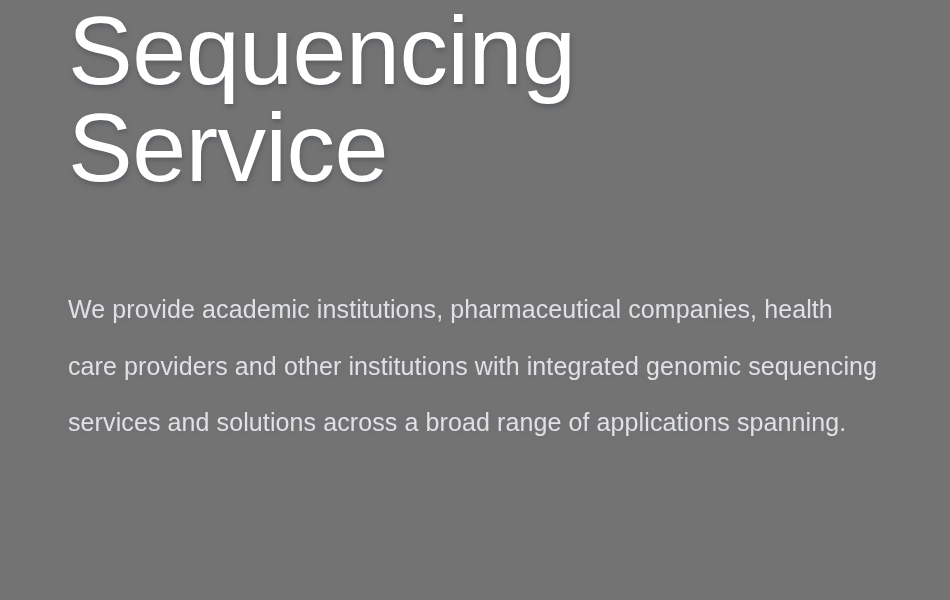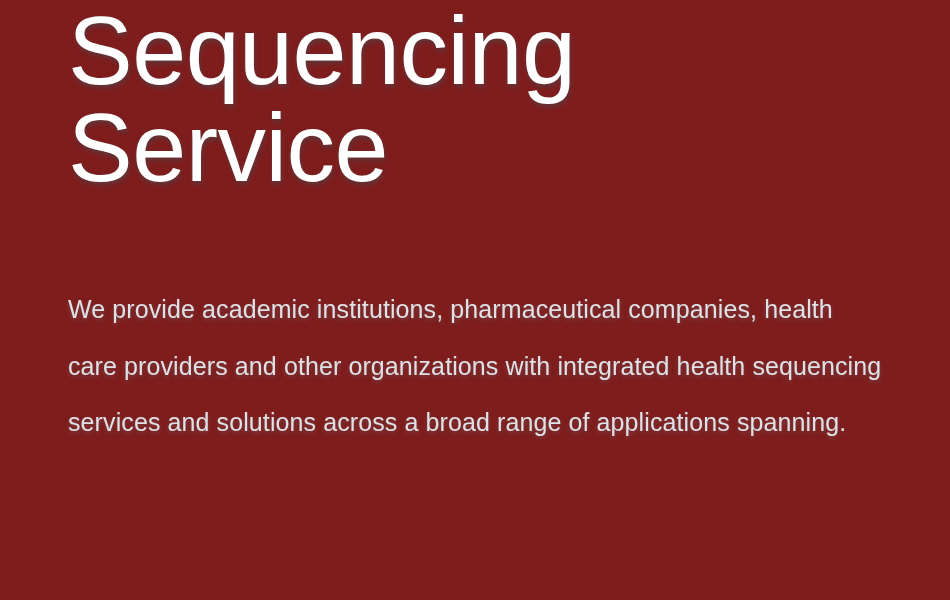--- a/index.html
+++ b/index.html
@@ -13,21 +13,21 @@
     overflow: hidden;
     font-family: "Liberation Sans", sans-serif;
     -webkit-font-smoothing: antialiased;
   }
 
   .hero {
     position: relative;
     box-sizing: border-box;
     width: 950px;
     height: 600px;
-    background: #7f1d1d;
+    background: #737373;
     padding: 8px;
     overflow: hidden;
   }
 
   .hero-inner {
     position: absolute;
     left: 68px;
     top: 0;
     width: 830px;
   }
@@ -65,15 +65,15 @@
     text-shadow: 0px 2px 4px rgba(110,114,122,0.45);
   }
 </style>
 </head>
 <body>
 
 <section class="hero">
   <div class="hero-inner">
     <h1 class="hero-title">Sequencing
 Service</h1>
-    <p class="hero-body">We provide academic institutions, pharmaceutical companies, health care providers and other organizations with integrated health sequencing services and solutions across a broad range of applications spanning.</p>
+    <p class="hero-body">We provide academic institutions, pharmaceutical companies, health care providers and other institutions with integrated genomic sequencing services and solutions across a broad range of applications spanning.</p>
   </div>
 </section>
 
 </body></html>

